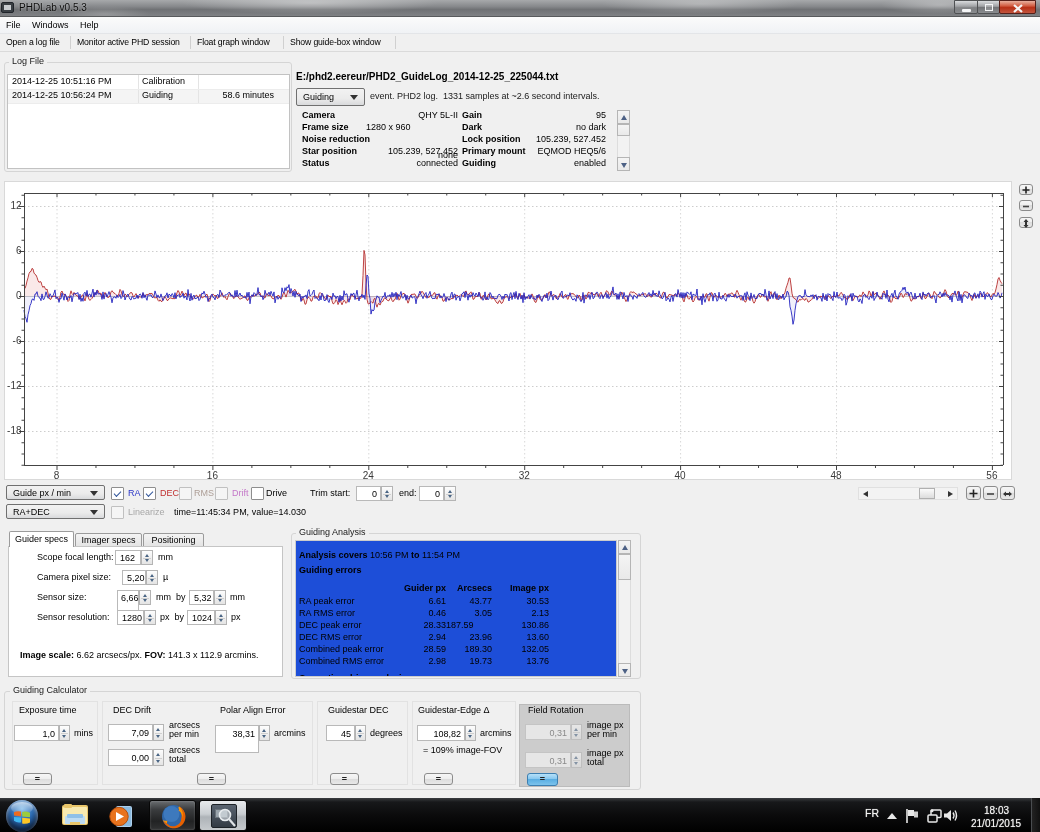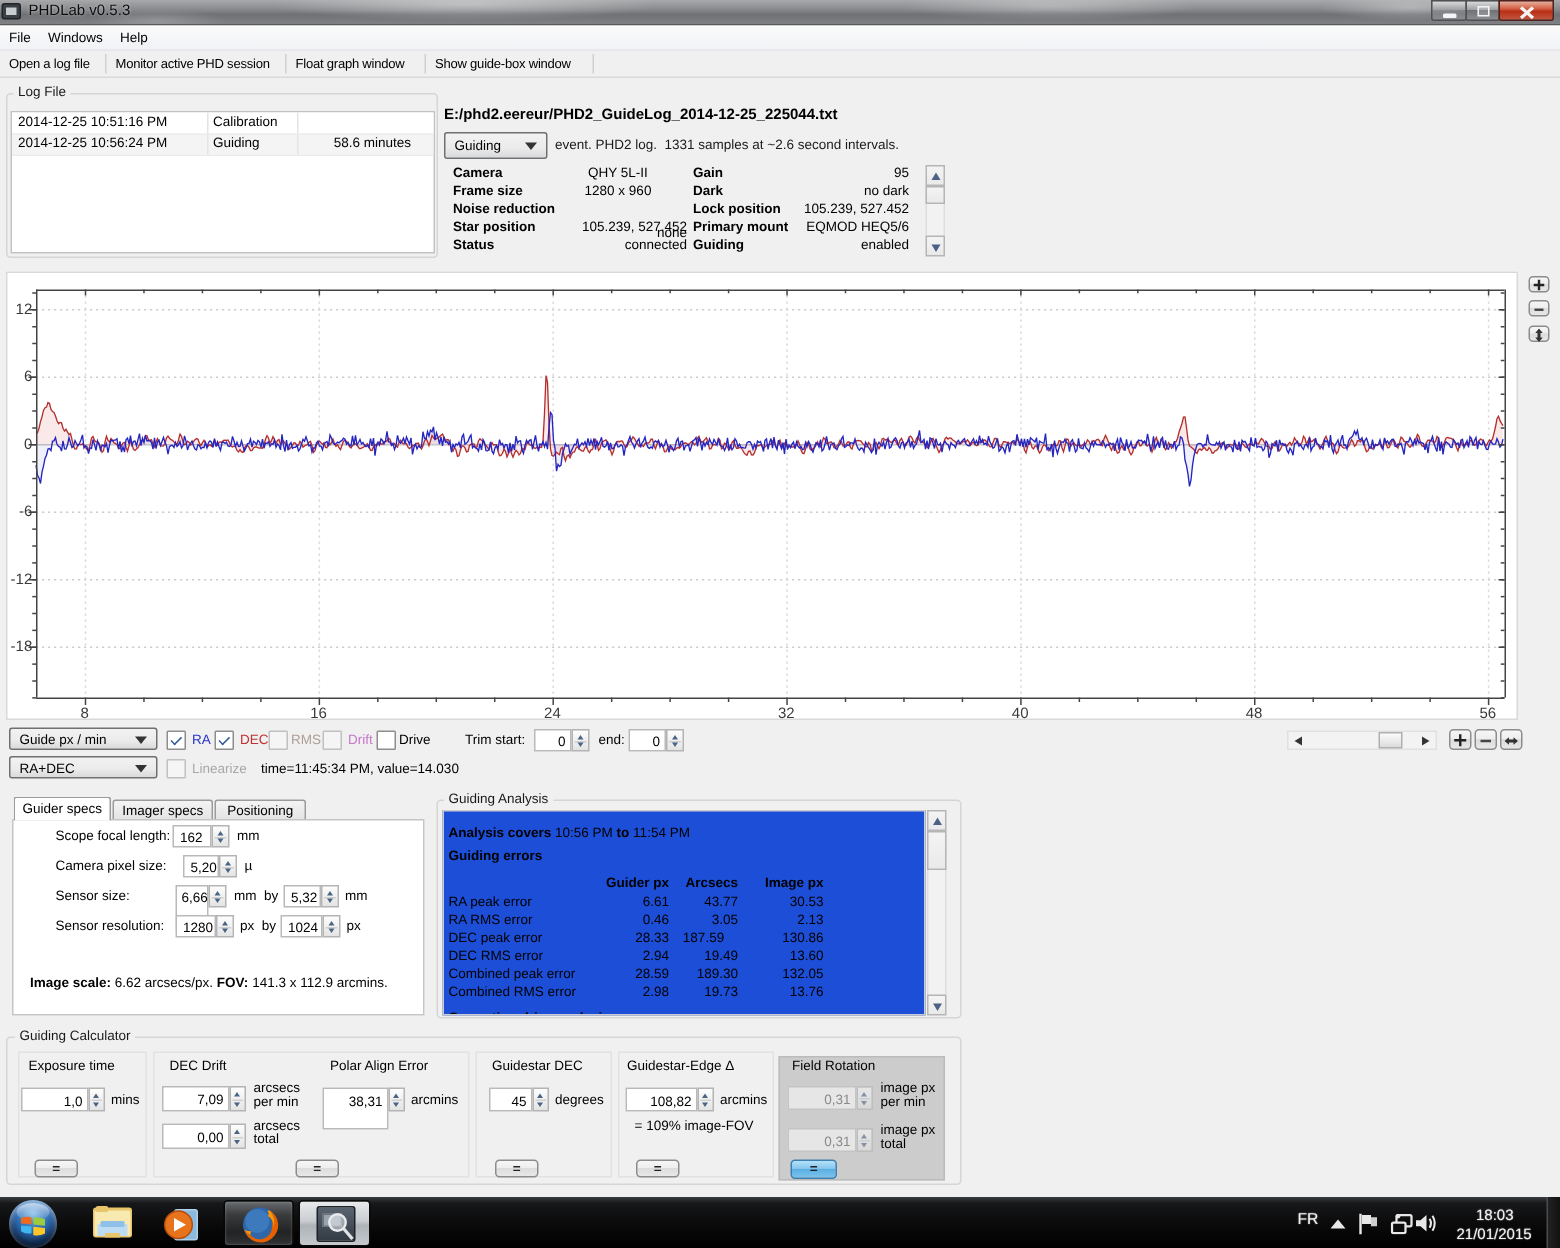--- a/index.html
+++ b/index.html
@@ -78,25 +78,25 @@
   <span class="abs" style="left:134px;top:15px">Guiding</span>
   <span class="abs" style="left:196px;top:15px;width:70px;text-align:right">58.6 minutes</span>
 </div>
 
 <b class="abs" style="left:296px;top:71px;font-size:10px">E:/phd2.eereur/PHD2_GuideLog_2014-12-25_225044.txt</b>
 <div class="combo" style="left:296px;top:88px;width:69px;height:18px">Guiding<span class="arr"></span></div>
 <span class="abs" style="left:370px;top:91px;color:#1a1a1a">event. PHD2 log.&nbsp; 1331 samples at ~2.6 second intervals.</span>
 
 <div class="abs" style="left:302px;top:110px;width:306px;height:61px">
   <b class="abs" style="left:0;top:0">Camera</b>
-    <span class="abs" style="left:64px;top:0;width:92px;text-align:center">QHY 5L-II</span>
+    <span class="abs" style="left:64px;top:0;width:92px;text-align:right">QHY 5L-II</span>
   <b class="abs" style="left:160px;top:0">Gain</b>
     <span class="abs" style="left:226px;top:0;width:78px;text-align:right">95</span>
   <b class="abs" style="left:0;top:12px">Frame size</b>
-    <span class="abs" style="left:64px;top:12px;width:92px;text-align:center">1280 x 960</span>
+    <span class="abs" style="left:64px;top:12px;width:92px;text-align:left">1280 x 960</span>
   <b class="abs" style="left:160px;top:12px">Dark</b>
     <span class="abs" style="left:226px;top:12px;width:78px;text-align:right">no dark</span>
   <b class="abs" style="left:0;top:24px">Noise reduction</b>
     <span class="abs" style="left:70px;top:40px;width:86px;text-align:right">none</span>
   <b class="abs" style="left:160px;top:24px">Lock position</b>
     <span class="abs" style="left:226px;top:24px;width:78px;text-align:right">105.239, 527.452</span>
   <b class="abs" style="left:0;top:36px">Star position</b>
     <span class="abs" style="left:56px;top:36px;width:100px;text-align:right">105.239, 527.452</span>
   <b class="abs" style="left:160px;top:36px">Primary mount</b>
     <span class="abs" style="left:226px;top:36px;width:78px;text-align:right">EQMOD HEQ5/6</span>
@@ -370,25 +370,25 @@
   <span class="abs" style="left:3px;top:55px">RA peak error</span>
     <span class="abs" style="left:100px;top:55px;width:50px;text-align:right">6.61</span>
     <span class="abs" style="left:150px;top:55px;width:46px;text-align:right">43.77</span>
     <span class="abs" style="left:200px;top:55px;width:53px;text-align:right">30.53</span>
   <span class="abs" style="left:3px;top:67px">RA RMS error</span>
     <span class="abs" style="left:100px;top:67px;width:50px;text-align:right">0.46</span>
     <span class="abs" style="left:150px;top:67px;width:46px;text-align:right">3.05</span>
     <span class="abs" style="left:200px;top:67px;width:53px;text-align:right">2.13</span>
   <span class="abs" style="left:3px;top:79px">DEC peak error</span>
     <span class="abs" style="left:100px;top:79px;width:50px;text-align:right">28.33</span>
-    <span class="abs" style="left:150px;top:79px;width:46px;text-align:center">187.59</span>
+    <span class="abs" style="left:150px;top:79px;width:46px;text-align:left">187.59</span>
     <span class="abs" style="left:200px;top:79px;width:53px;text-align:right">130.86</span>
   <span class="abs" style="left:3px;top:91px">DEC RMS error</span>
     <span class="abs" style="left:100px;top:91px;width:50px;text-align:right">2.94</span>
-    <span class="abs" style="left:150px;top:91px;width:46px;text-align:right">19.49</span>
+    <span class="abs" style="left:150px;top:91px;width:46px;text-align:right">23.96</span>
     <span class="abs" style="left:200px;top:91px;width:53px;text-align:right">13.60</span>
   <span class="abs" style="left:3px;top:103px">Combined peak error</span>
     <span class="abs" style="left:100px;top:103px;width:50px;text-align:right">28.59</span>
     <span class="abs" style="left:150px;top:103px;width:46px;text-align:right">189.30</span>
     <span class="abs" style="left:200px;top:103px;width:53px;text-align:right">132.05</span>
   <span class="abs" style="left:3px;top:115px">Combined RMS error</span>
     <span class="abs" style="left:100px;top:115px;width:50px;text-align:right">2.98</span>
     <span class="abs" style="left:150px;top:115px;width:46px;text-align:right">19.73</span>
     <span class="abs" style="left:200px;top:115px;width:53px;text-align:right">13.76</span>
   <b class="abs" style="left:3px;top:132px">Correction drive analysis</b>

